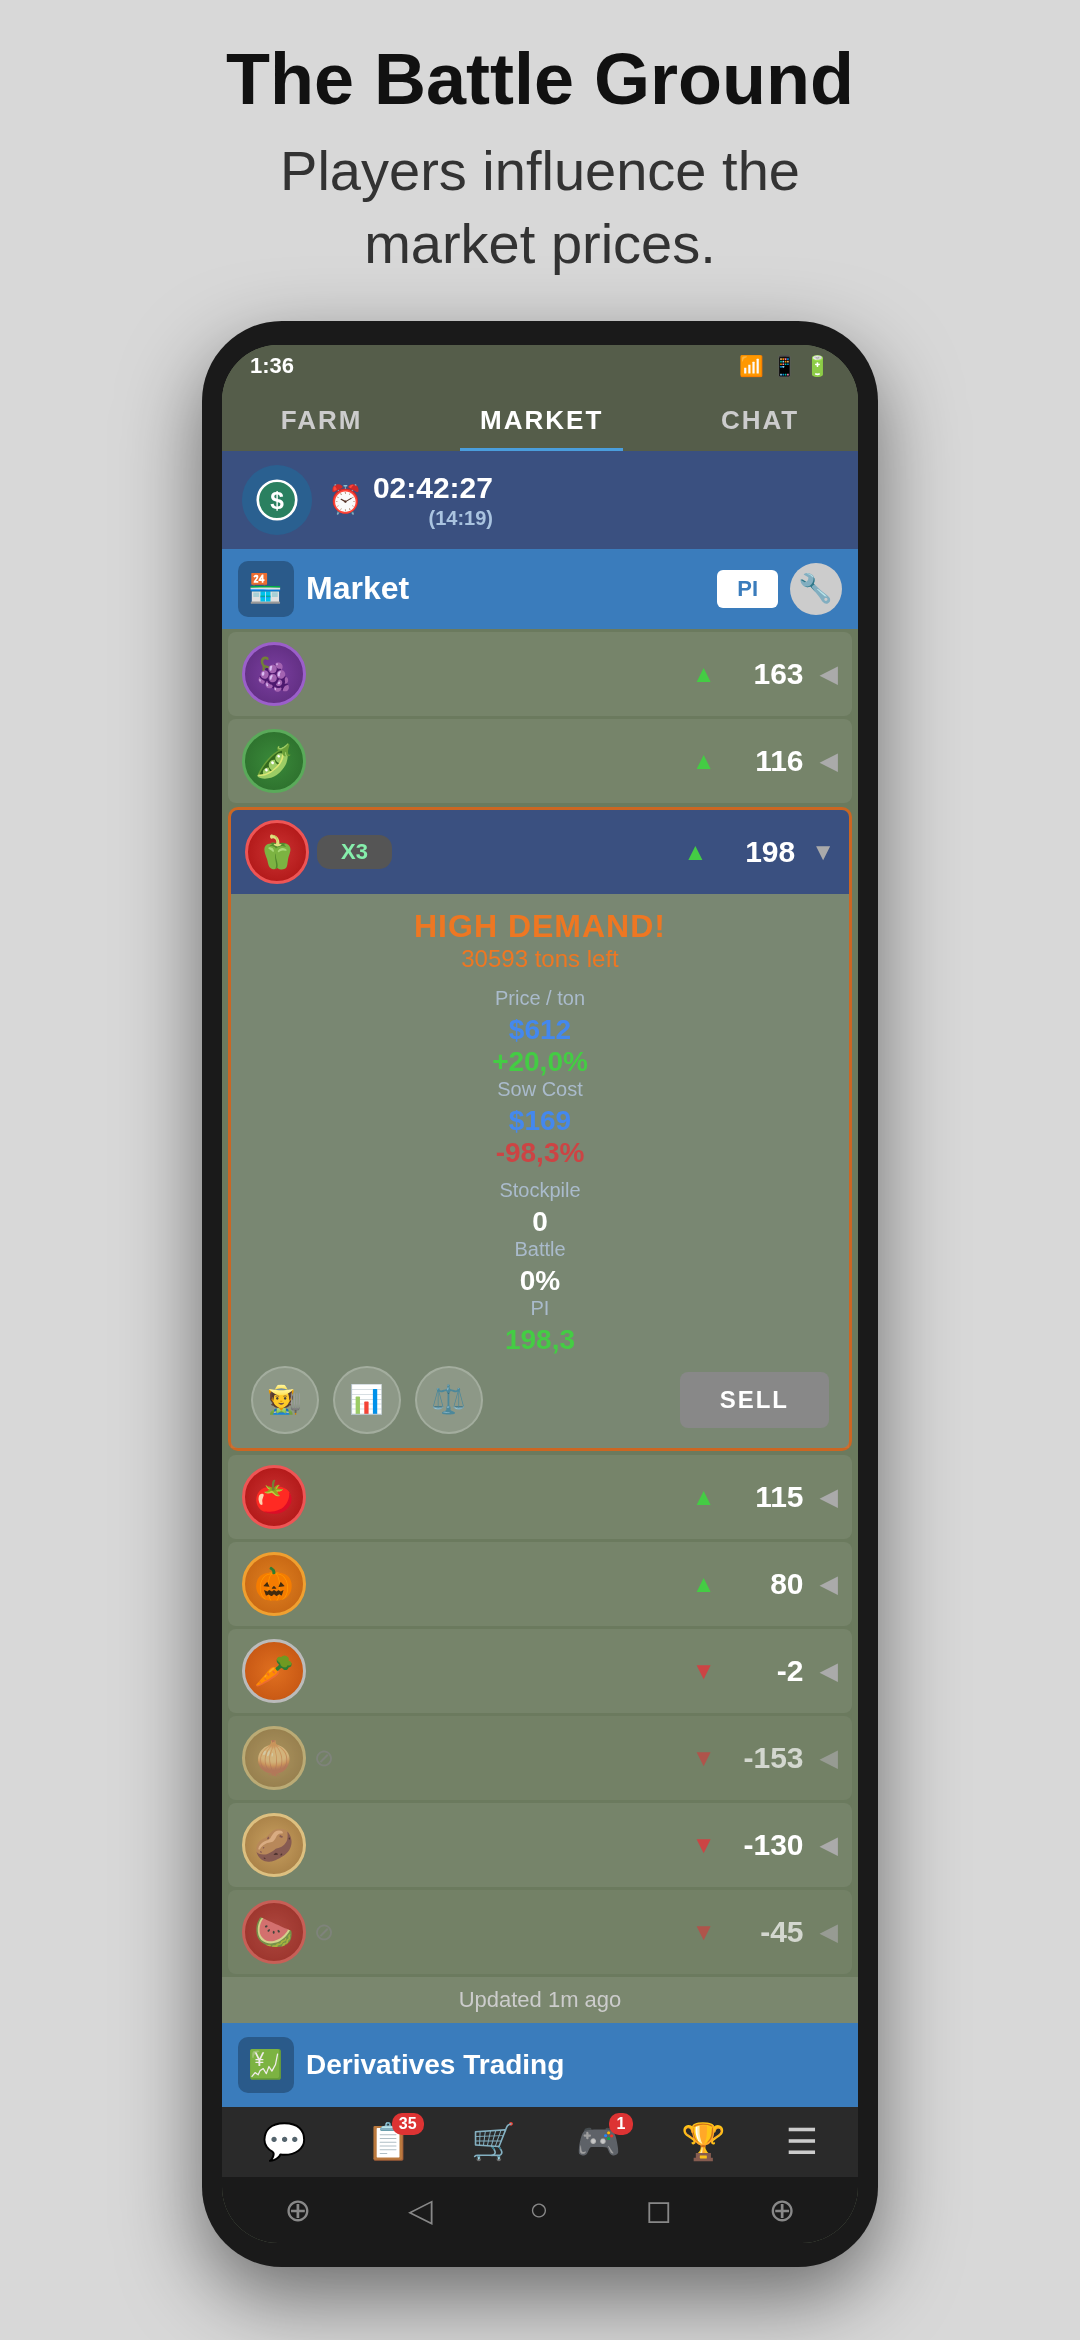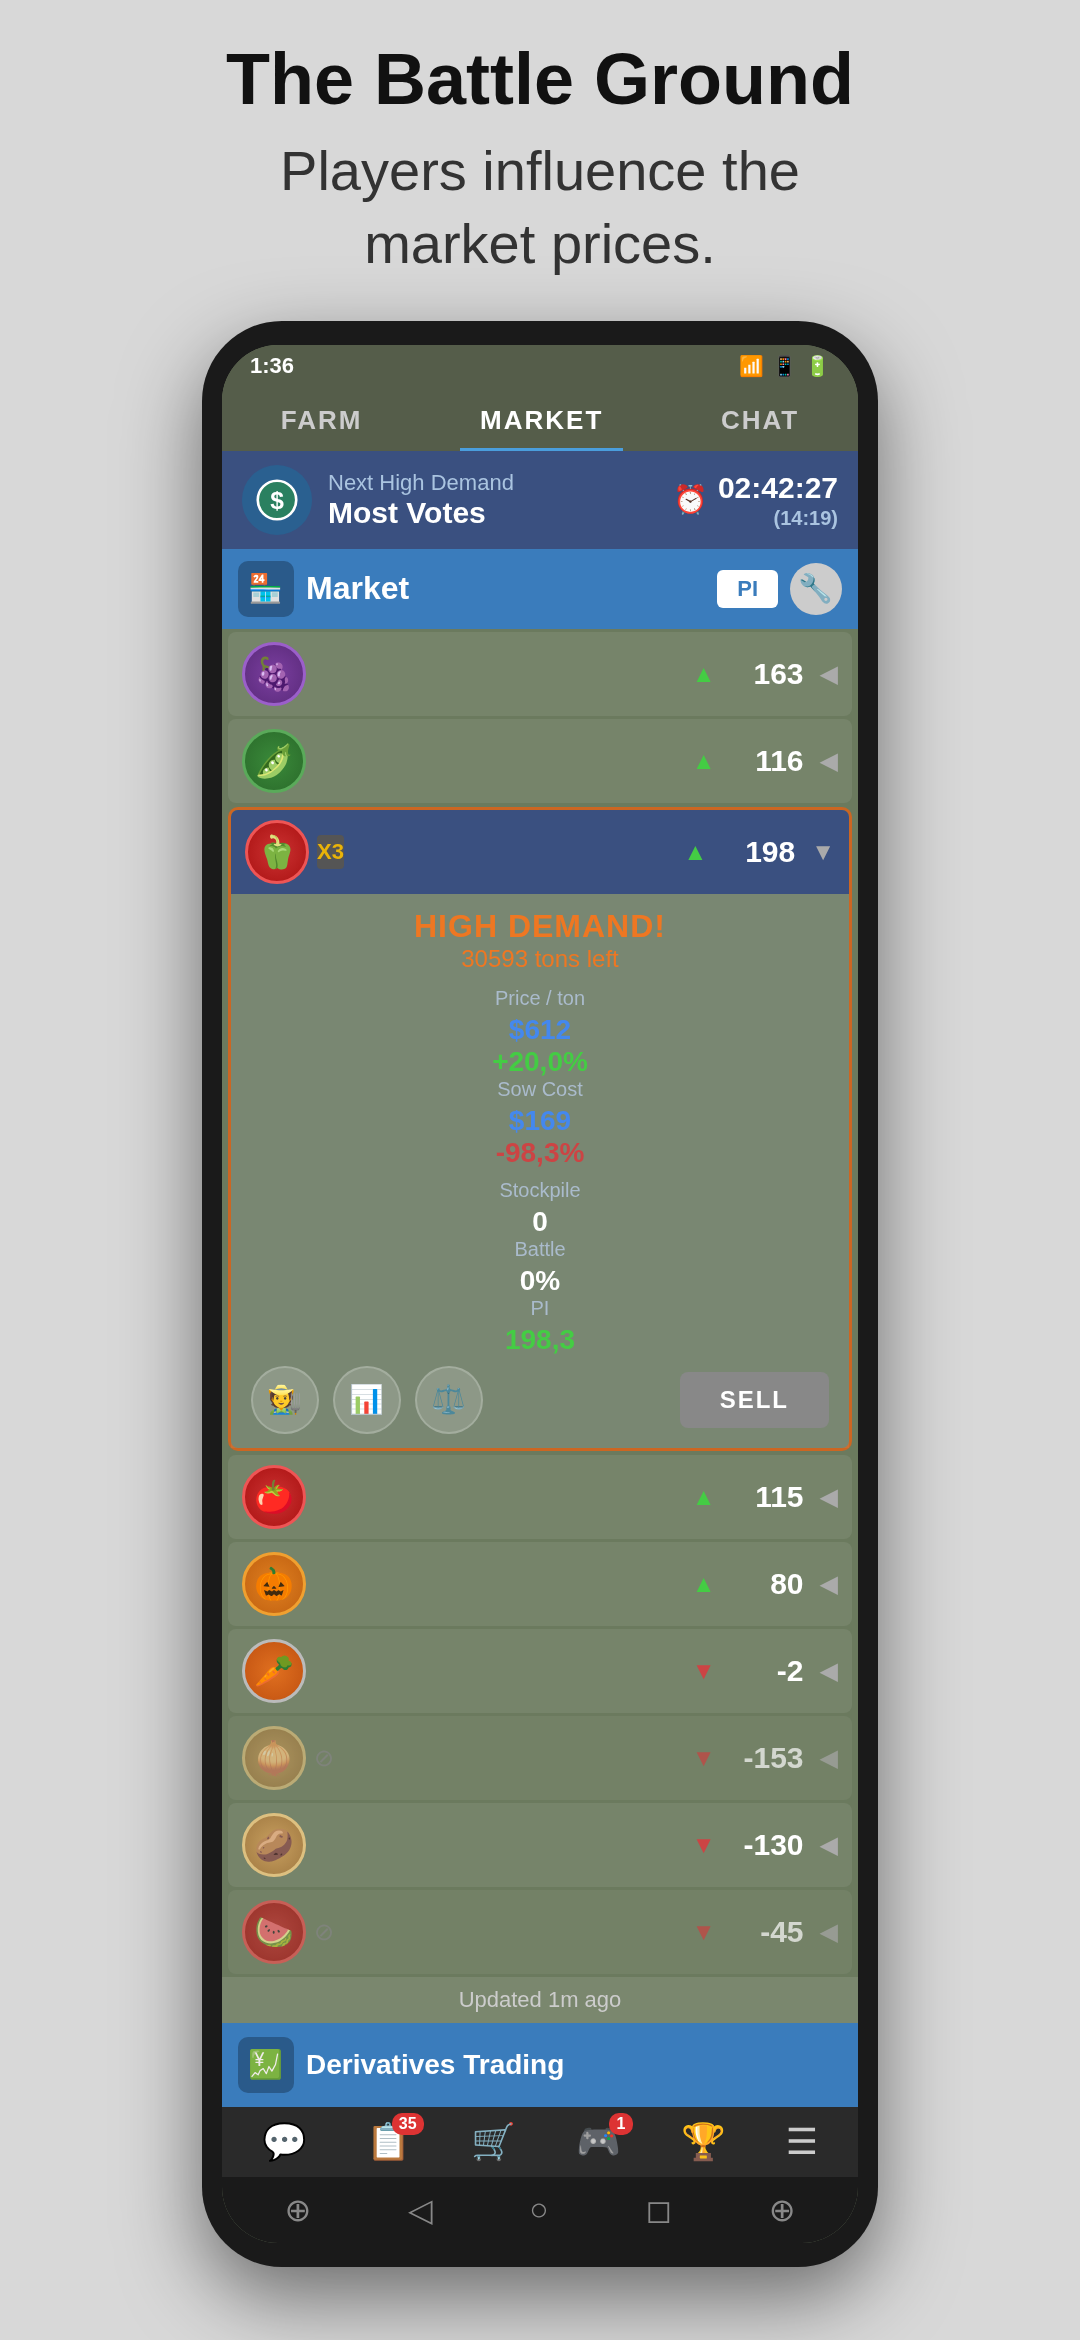--- a/index.html
+++ b/index.html
@@ -195,25 +195,25 @@
     .commodity-icon.red-pepper { background: radial-gradient(circle, #cc3333, #aa1111); border-color: #ee5555; }
     .commodity-icon.tomato { background: radial-gradient(circle, #cc3333, #aa1111); border-color: #ee5555; }
     .commodity-icon.pumpkin { background: radial-gradient(circle, #e08020, #c06010); border-color: #f0a030; }
     .commodity-icon.carrot { background: radial-gradient(circle, #e07020, #c05010); border-color: #f09030; border-color: #aaa; }
     .commodity-icon.onion { background: radial-gradient(circle, #c8a060, #a07840); border-color: #ddc080; }
     .commodity-icon.potato { background: radial-gradient(circle, #c8a060, #a07840); border-color: #ddc080; }
     .commodity-icon.watermelon { background: radial-gradient(circle, #cc3333, #aa1111); border-color: #ee5555; }
 
     .multiplier-badge {
       background: #555;
-      color: #eab308;
+      color: #86efac;
       font-size: 22px;
       font-weight: bold;
-      padding: 4px 0;
-      border-radius: 4px;
+      padding: 4px 24px;
+      border-radius: 13px;
       margin-left: 8px;
     }
     .commodity-spacer { flex: 1; }
     .commodity-price {
       display: flex;
       align-items: center;
       gap: 8px;
     }
     .price-arrow-up { color: #44cc44; font-size: 24px; }
     .price-arrow-down { color: #cc4444; font-size: 24px; }
@@ -412,24 +412,20 @@
       <div class="nav-tab active">MARKET</div>
       <div class="nav-tab">CHAT</div>
     </div>
 
     <div class="demand-bar">
       <div class="demand-logo">
         <svg viewBox="0 0 24 24">
           <circle cx="12" cy="12" r="11" fill="#2a8060" stroke="white" stroke-width="1.5"></circle>
           <text x="12" y="17" text-anchor="middle" fill="white" font-size="14" font-weight="bold">$</text>
         </svg>
-      </div>
-      <div class="demand-info">
-        <div class="demand-label">Next High Demand</div>
-        <div class="demand-value">Most Votes</div>
       </div>
       <div class="demand-timer">
         <span class="timer-icon">⏰</span>
         <div class="timer-text">
           <div>02:42:27</div>
           <div class="timer-sub">(14:19)</div>
         </div>
       </div>
     </div>
 

